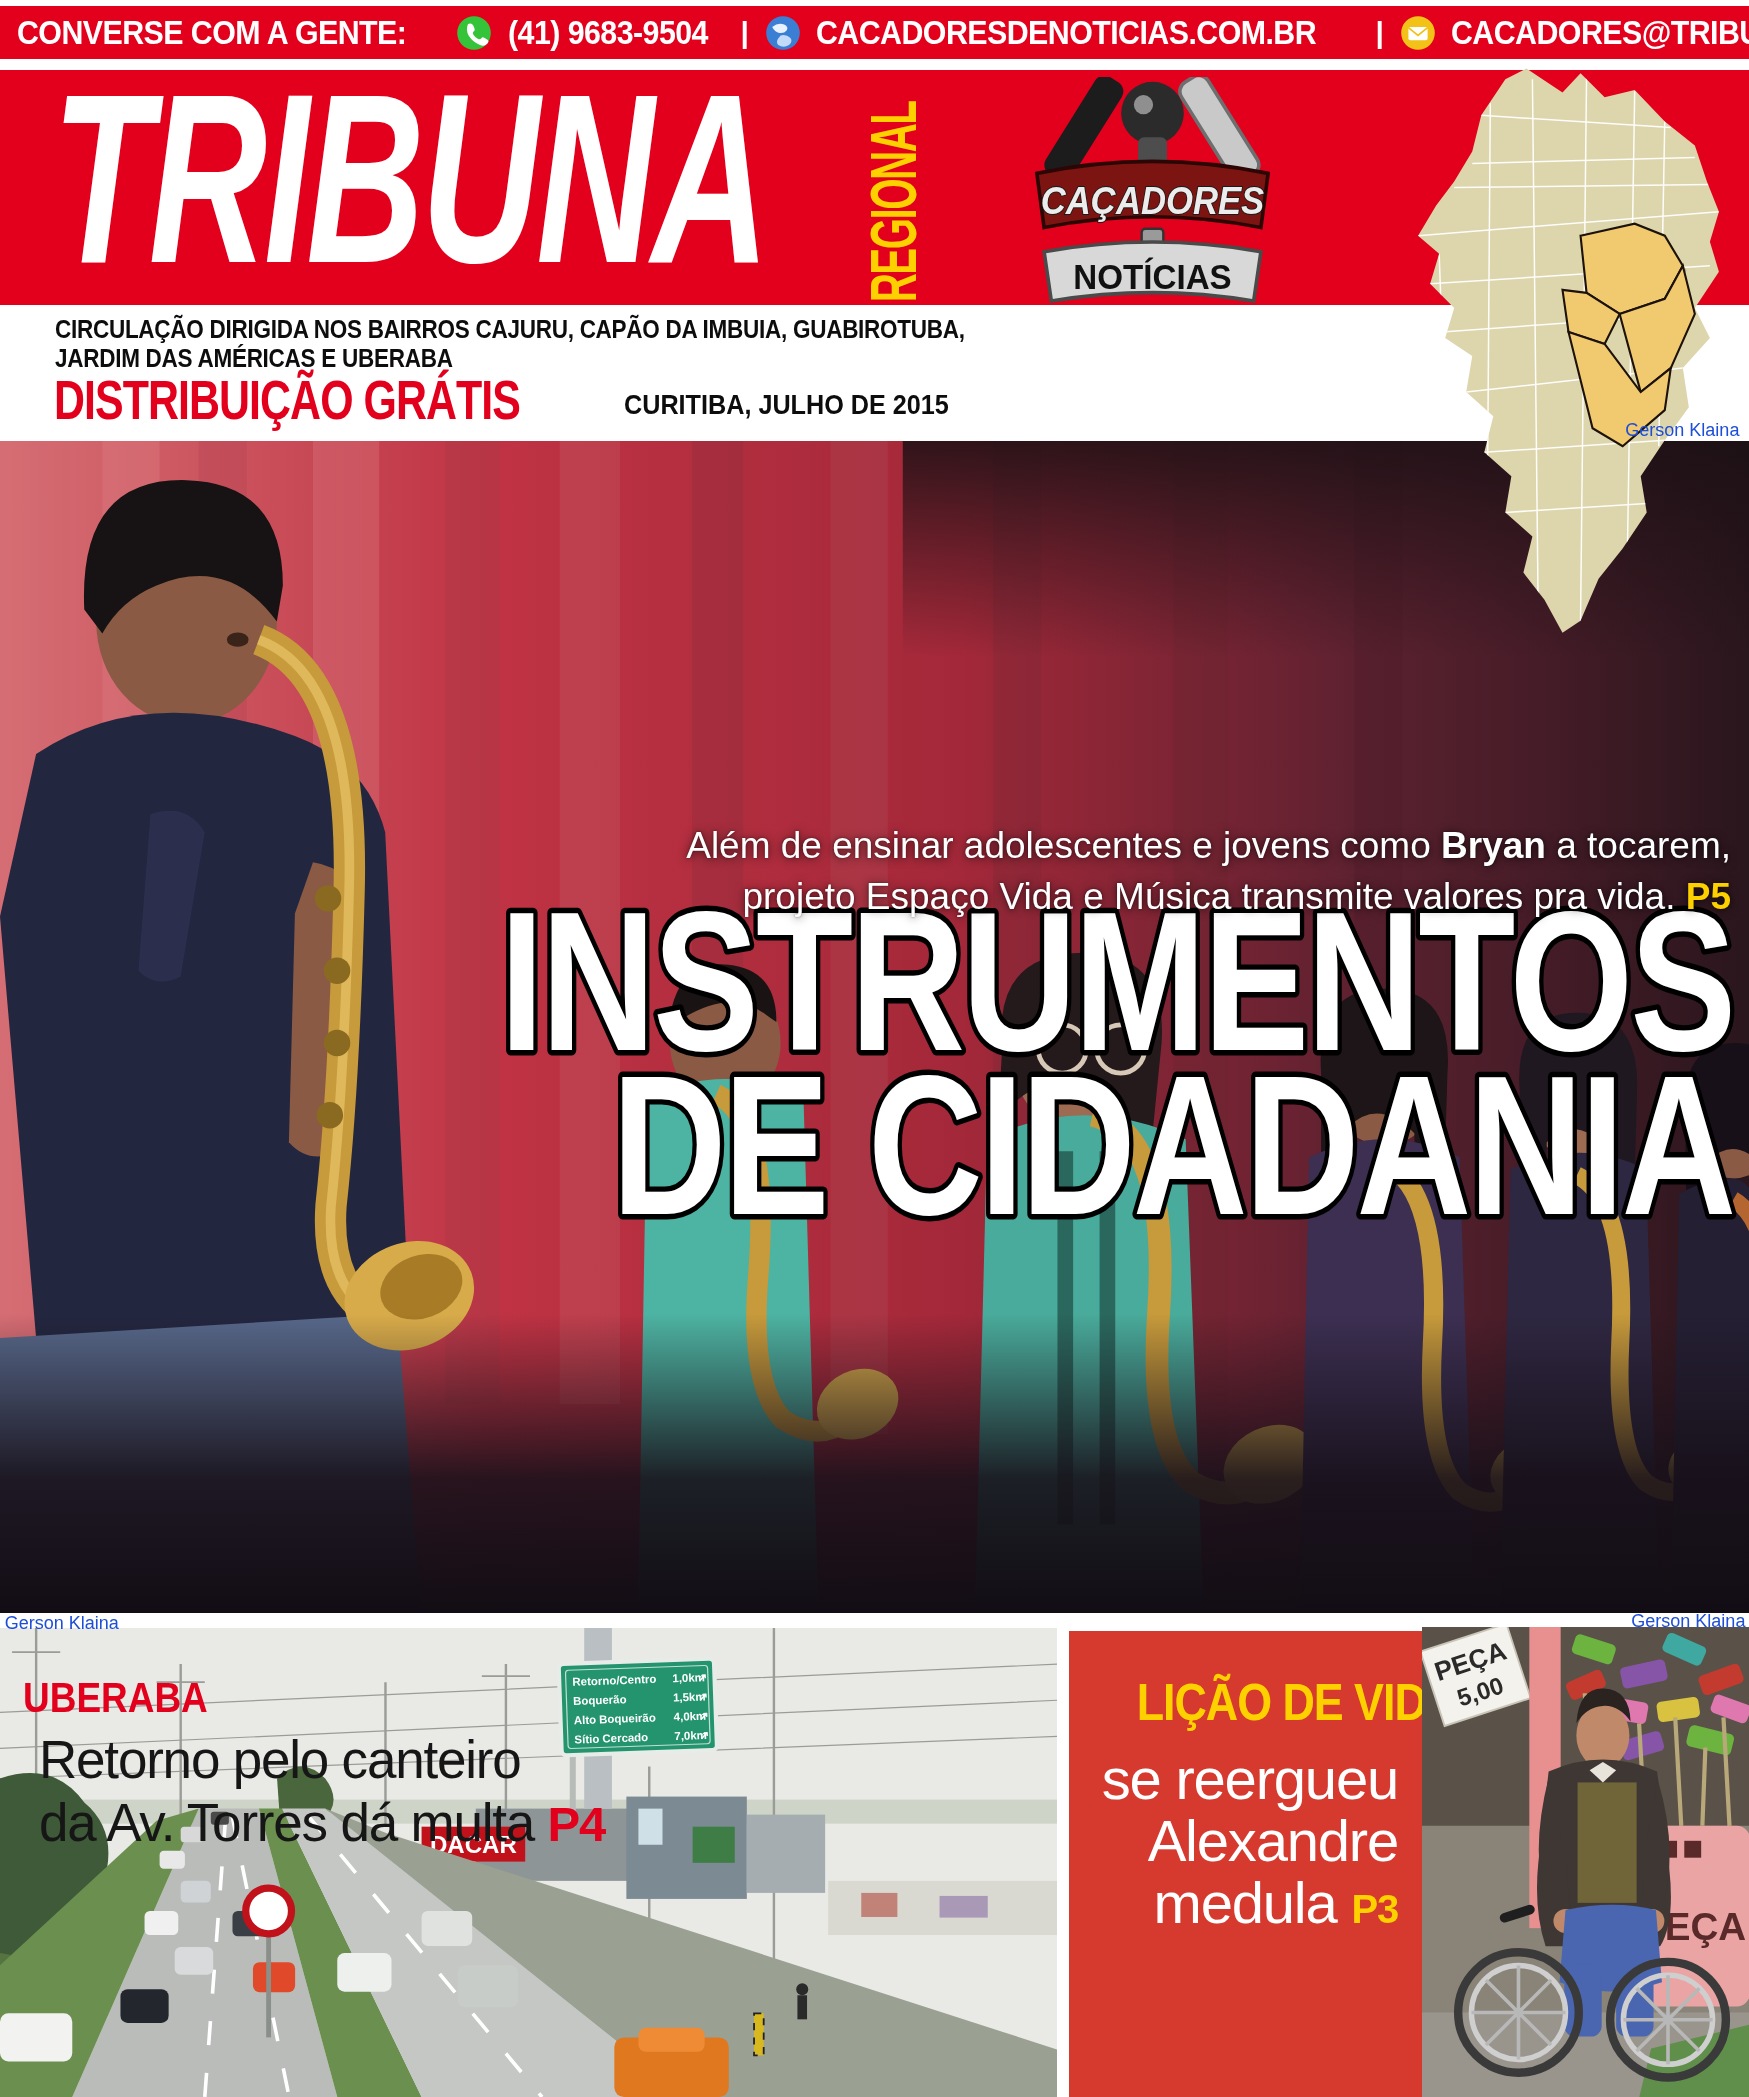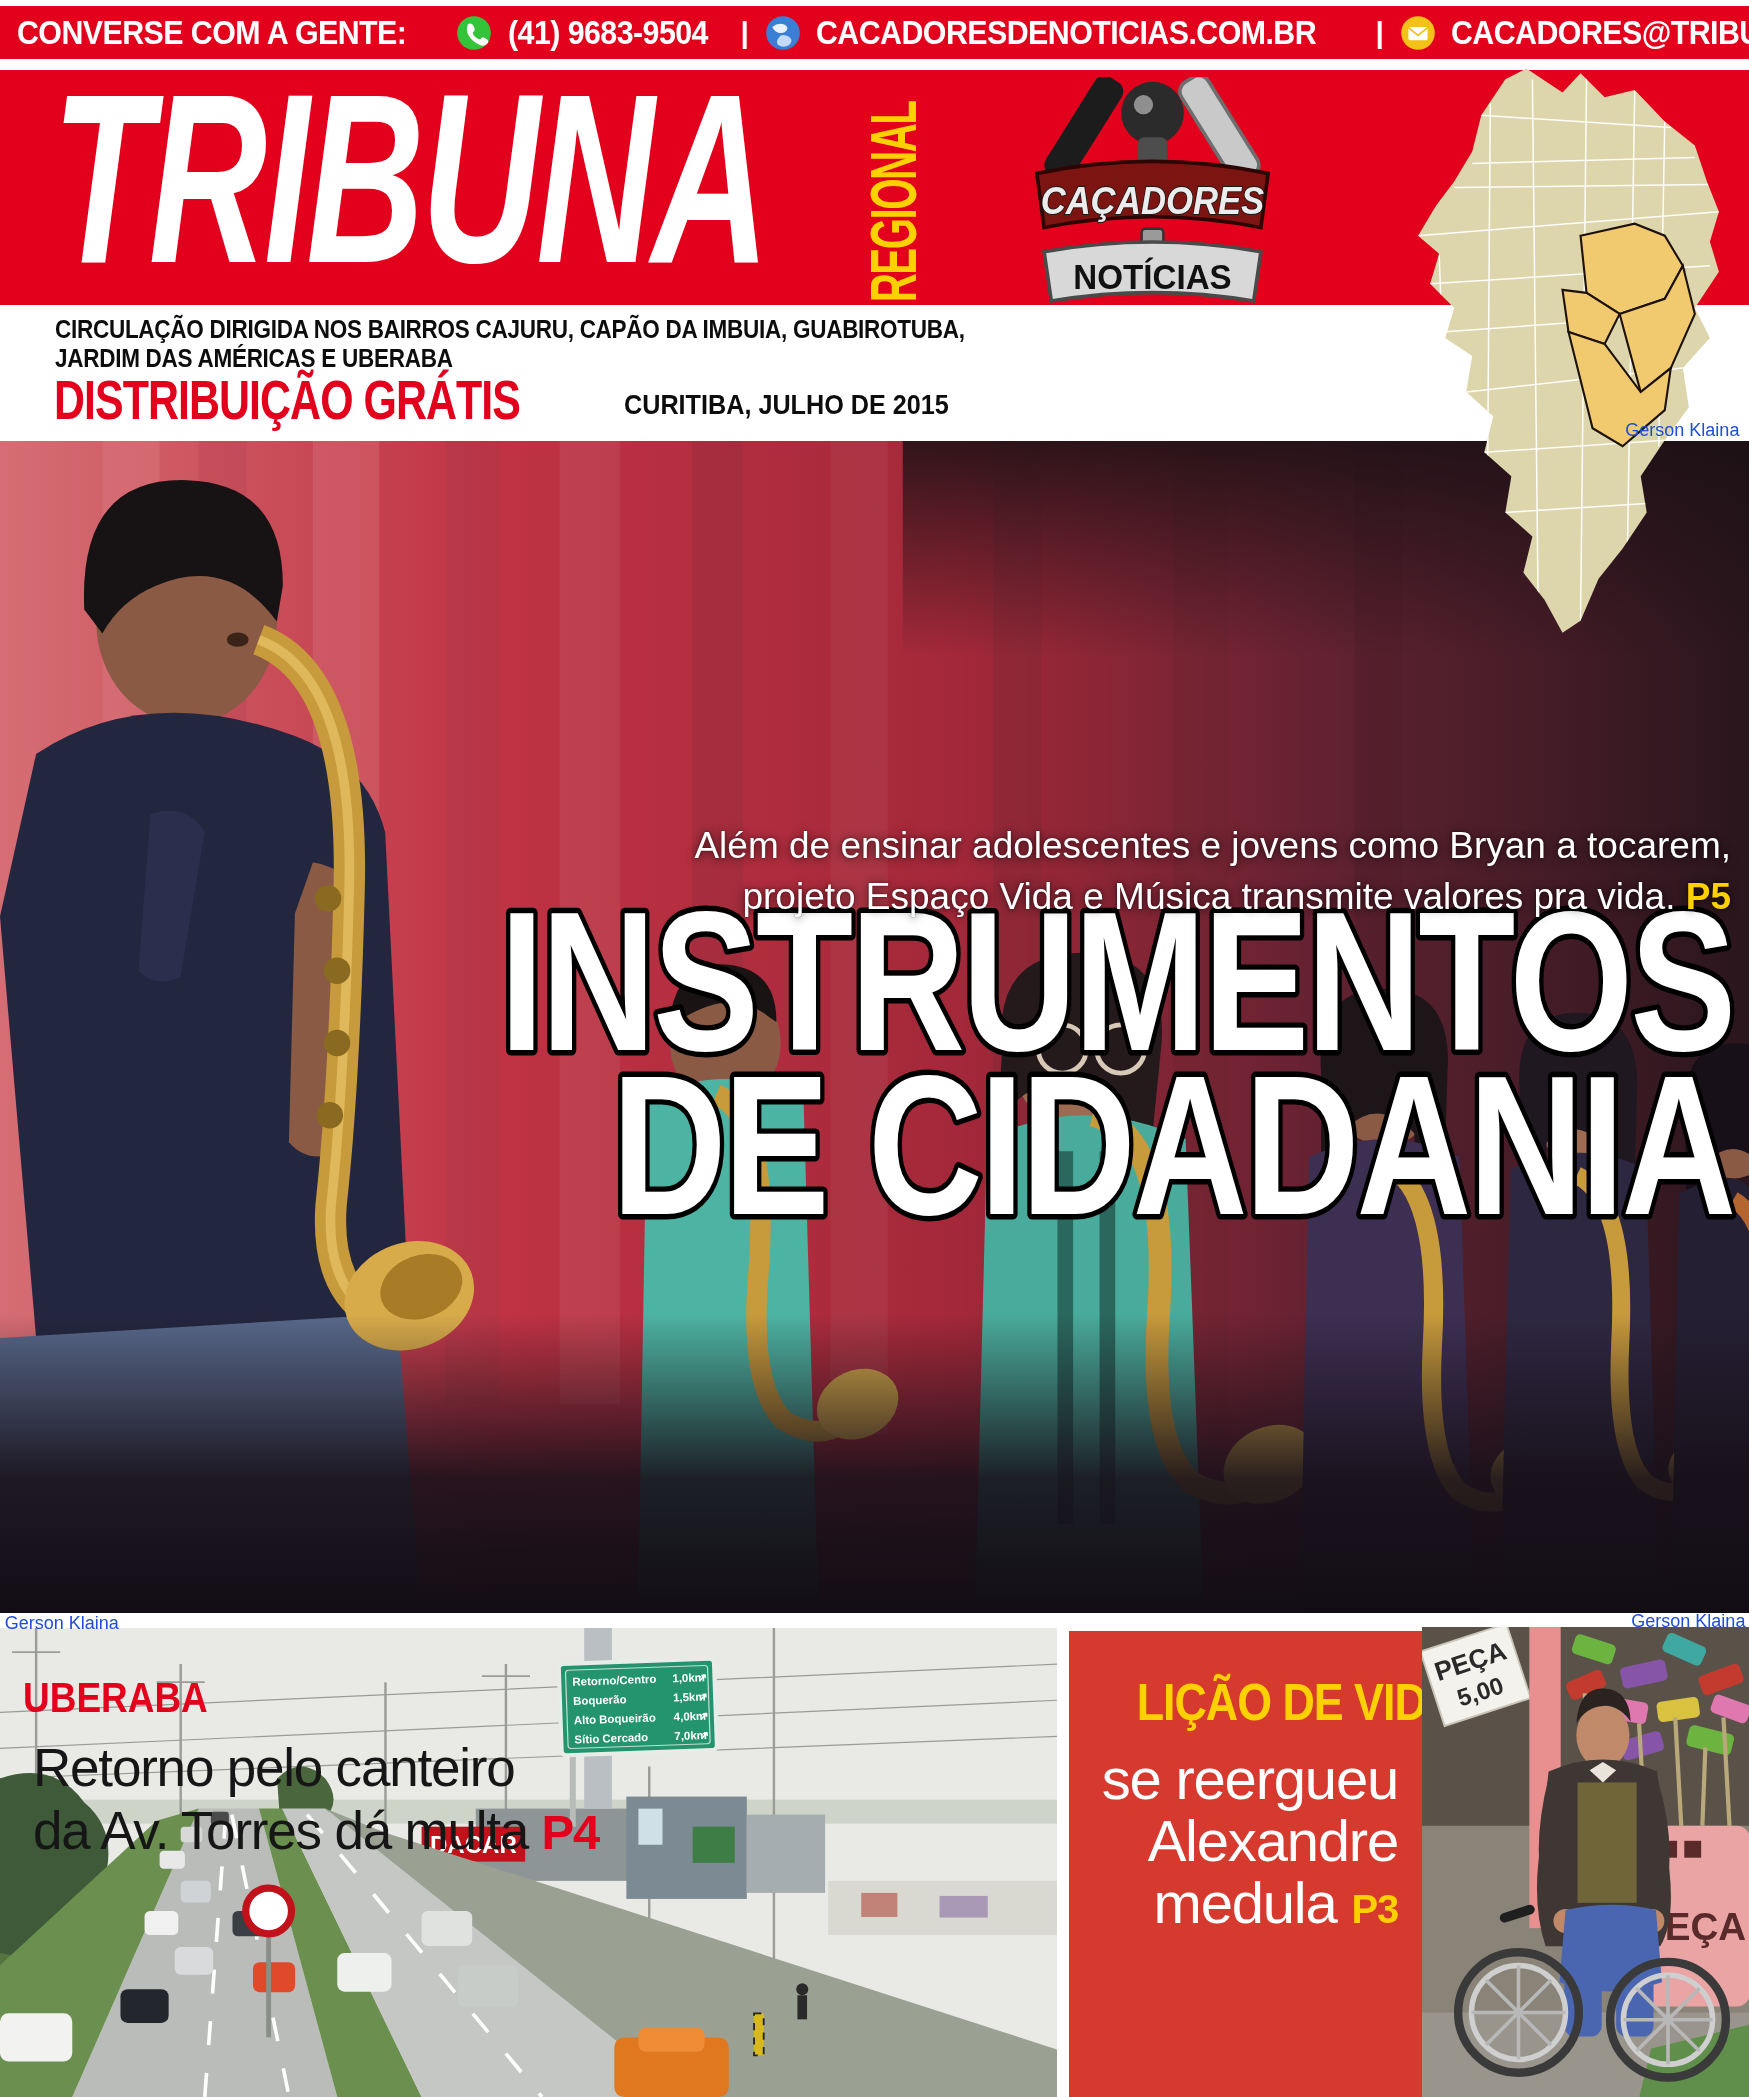--- a/index.html
+++ b/index.html
@@ -34,28 +34,28 @@
   .gratis{left:54px;top:368px;color:#e2001c;font-weight:bold;font-size:55px;
           transform:scaleX(.78);transform-origin:left top;letter-spacing:-1.2px;}
   .dateline{left:624px;top:389px;color:#0d0d0d;font-weight:bold;font-size:28px;
           transform:scaleX(.9);transform-origin:left top;}
 
   
   .lead-photo{left:0;top:441px;width:1749px;height:1172px;z-index:2;}
   .headline-svg{left:0;top:441px;width:1749px;height:1172px;z-index:4;pointer-events:none;}
   .subhead{right:18px;top:820px;width:1264px;text-align:right;color:#fff;font-size:37px;
            line-height:51px;z-index:5;text-shadow:0 1.2px 9.6px rgba(0,0,0,.65),0 0 2.4px rgba(0,0,0,.5);}
-  .subhead b{font-weight:normal;text-align:right;}
+  .subhead b{font-weight:bold;text-align:right;}
   .pref{color:#fdd000;font-weight:bold;}
 
   
   .left-photo{left:0;top:1628px;width:1057px;height:469px;z-index:2;}
   .kicker-left{left:23px;top:1674px;color:#e2001c;font-weight:bold;font-size:42px;
                transform:scaleX(.88);transform-origin:left top;z-index:5;}
-  .lhead{left:33px;color:#161616;font-size:53px;letter-spacing:-1.2px;z-index:5;white-space:nowrap;margin-top:8px;}
+  .lhead{left:39px;color:#161616;font-size:53px;letter-spacing:-1.2px;z-index:5;white-space:nowrap;}
   .lhead .pref{font-size:49px;}
   .redbox{left:1069px;top:1631px;width:353px;height:466px;background:#d6392e;z-index:2;
           box-sizing:border-box;padding:42px 24px 0 24px;text-align:right;}
   .kicker-right{color:#fdd000;font-weight:bold;font-size:51px;letter-spacing:-1.2px;
                 display:inline-block;transform:scaleX(.88);transform-origin:right top;
                 white-space:nowrap;}
   .rlines{margin-top:15.7px;color:#fff;font-size:58px;line-height:62px;letter-spacing:-1.2px;}
   .rlines .pref{font-size:40px;}
   .right-photo{left:1422px;top:1627px;width:328px;height:471px;z-index:2;}
 </style>

